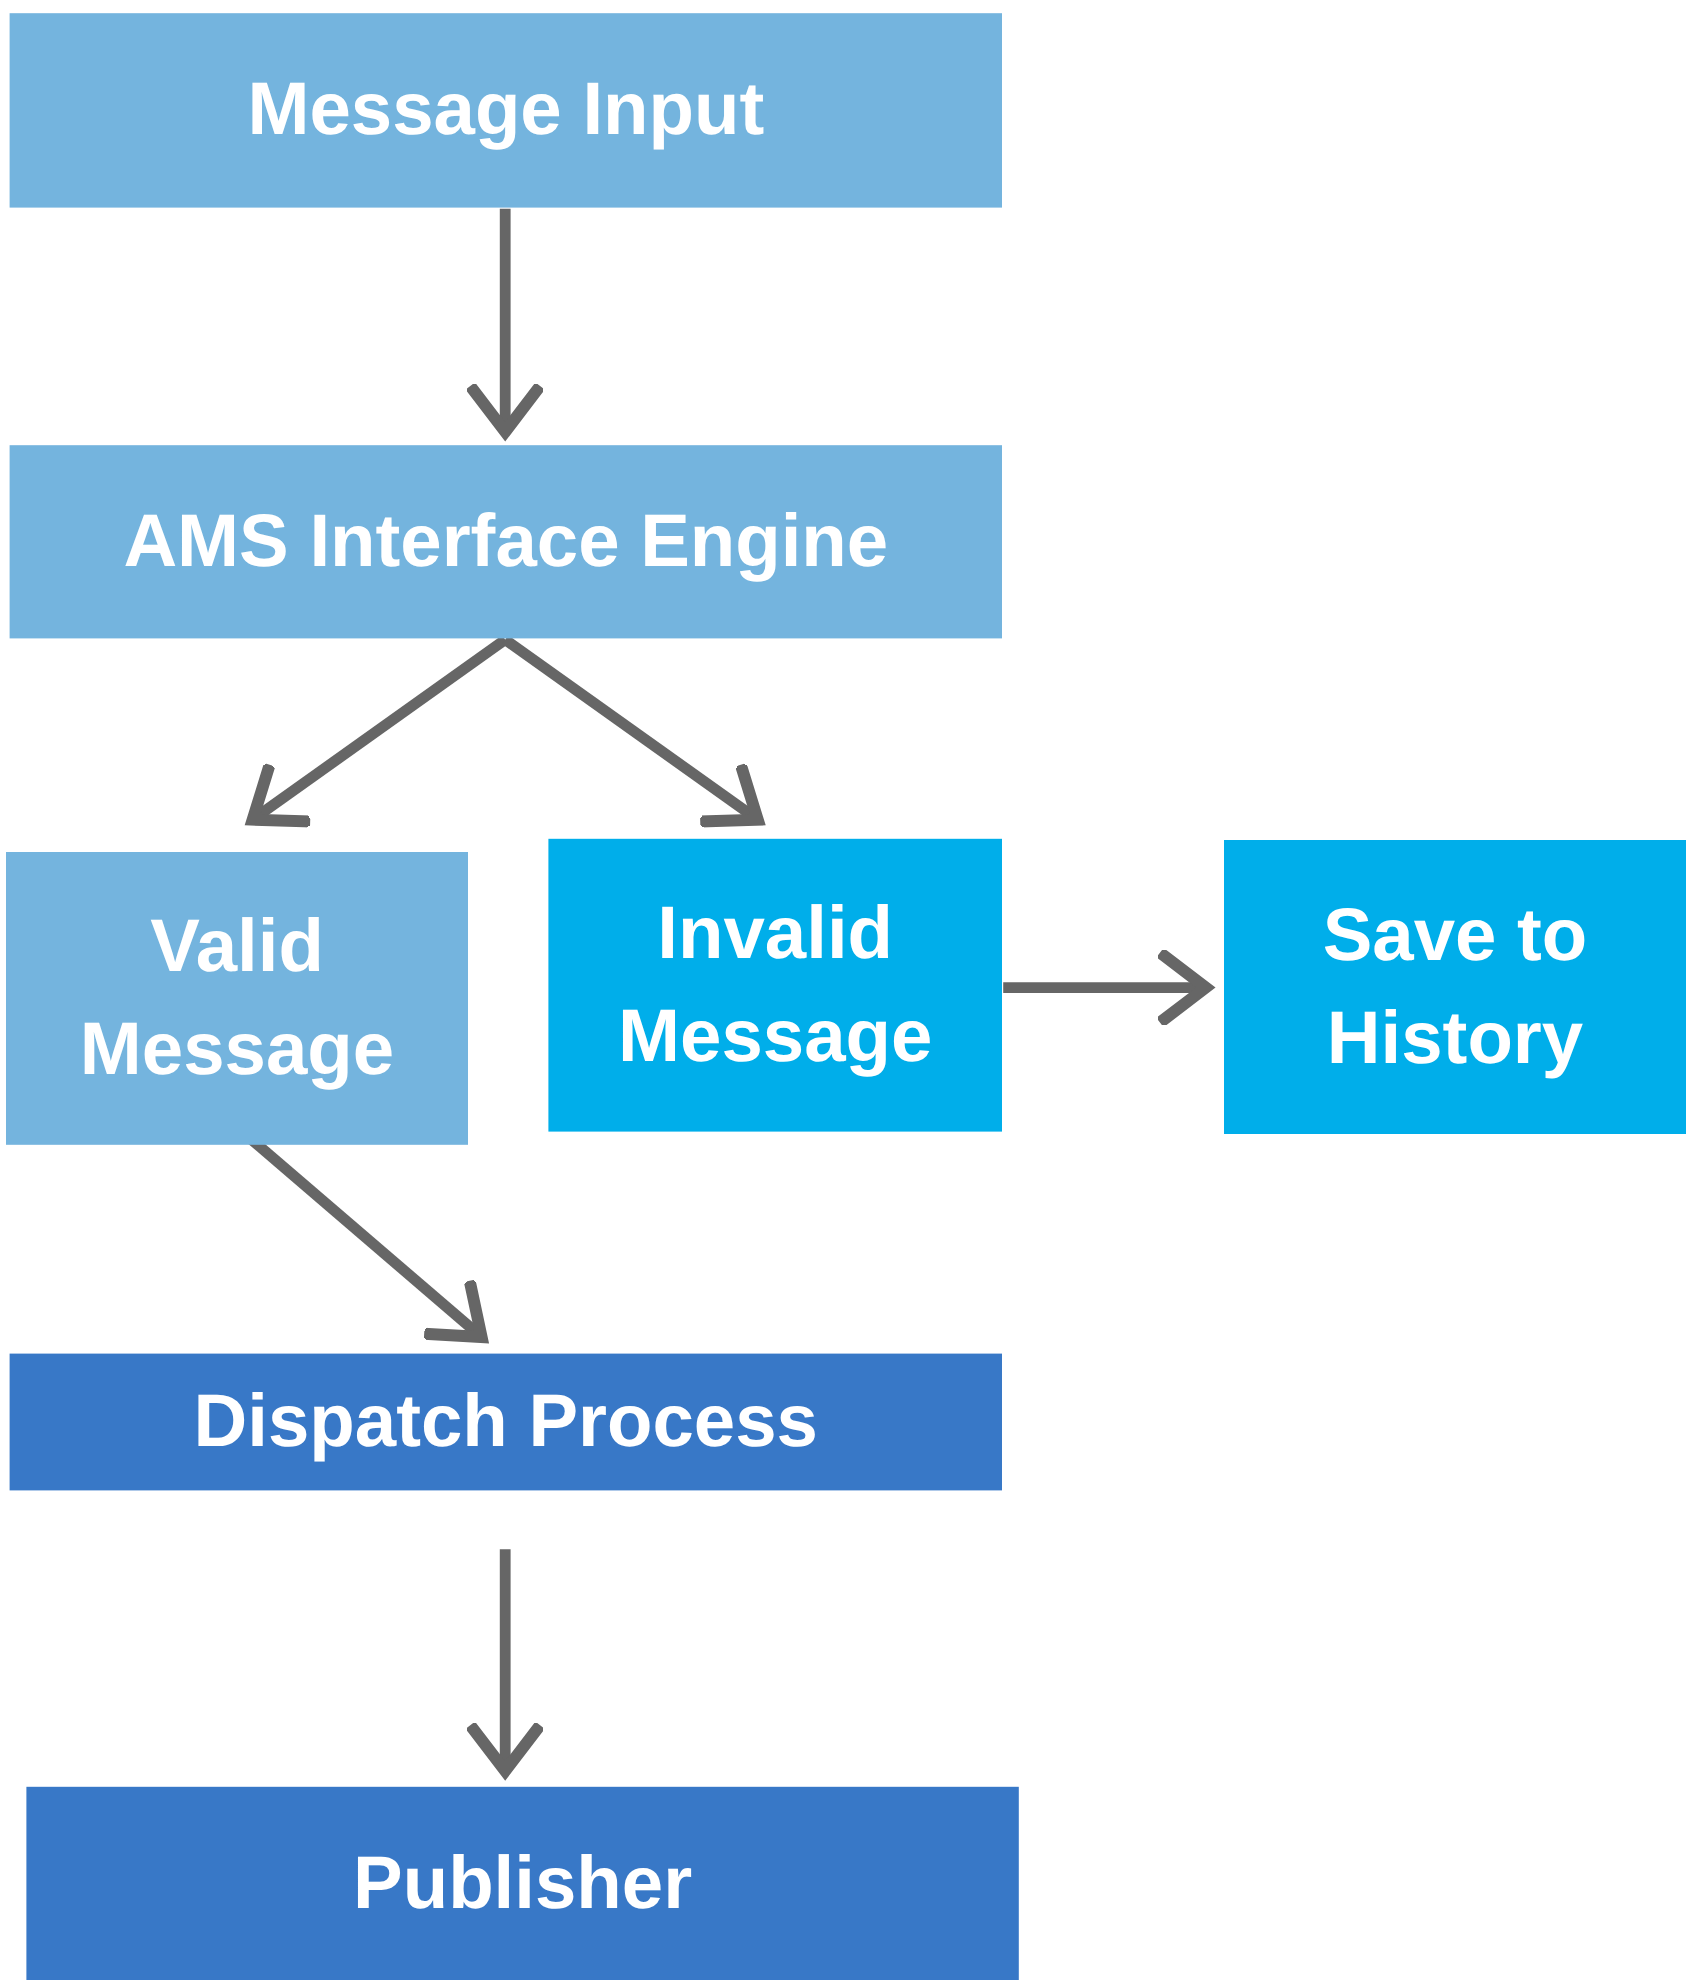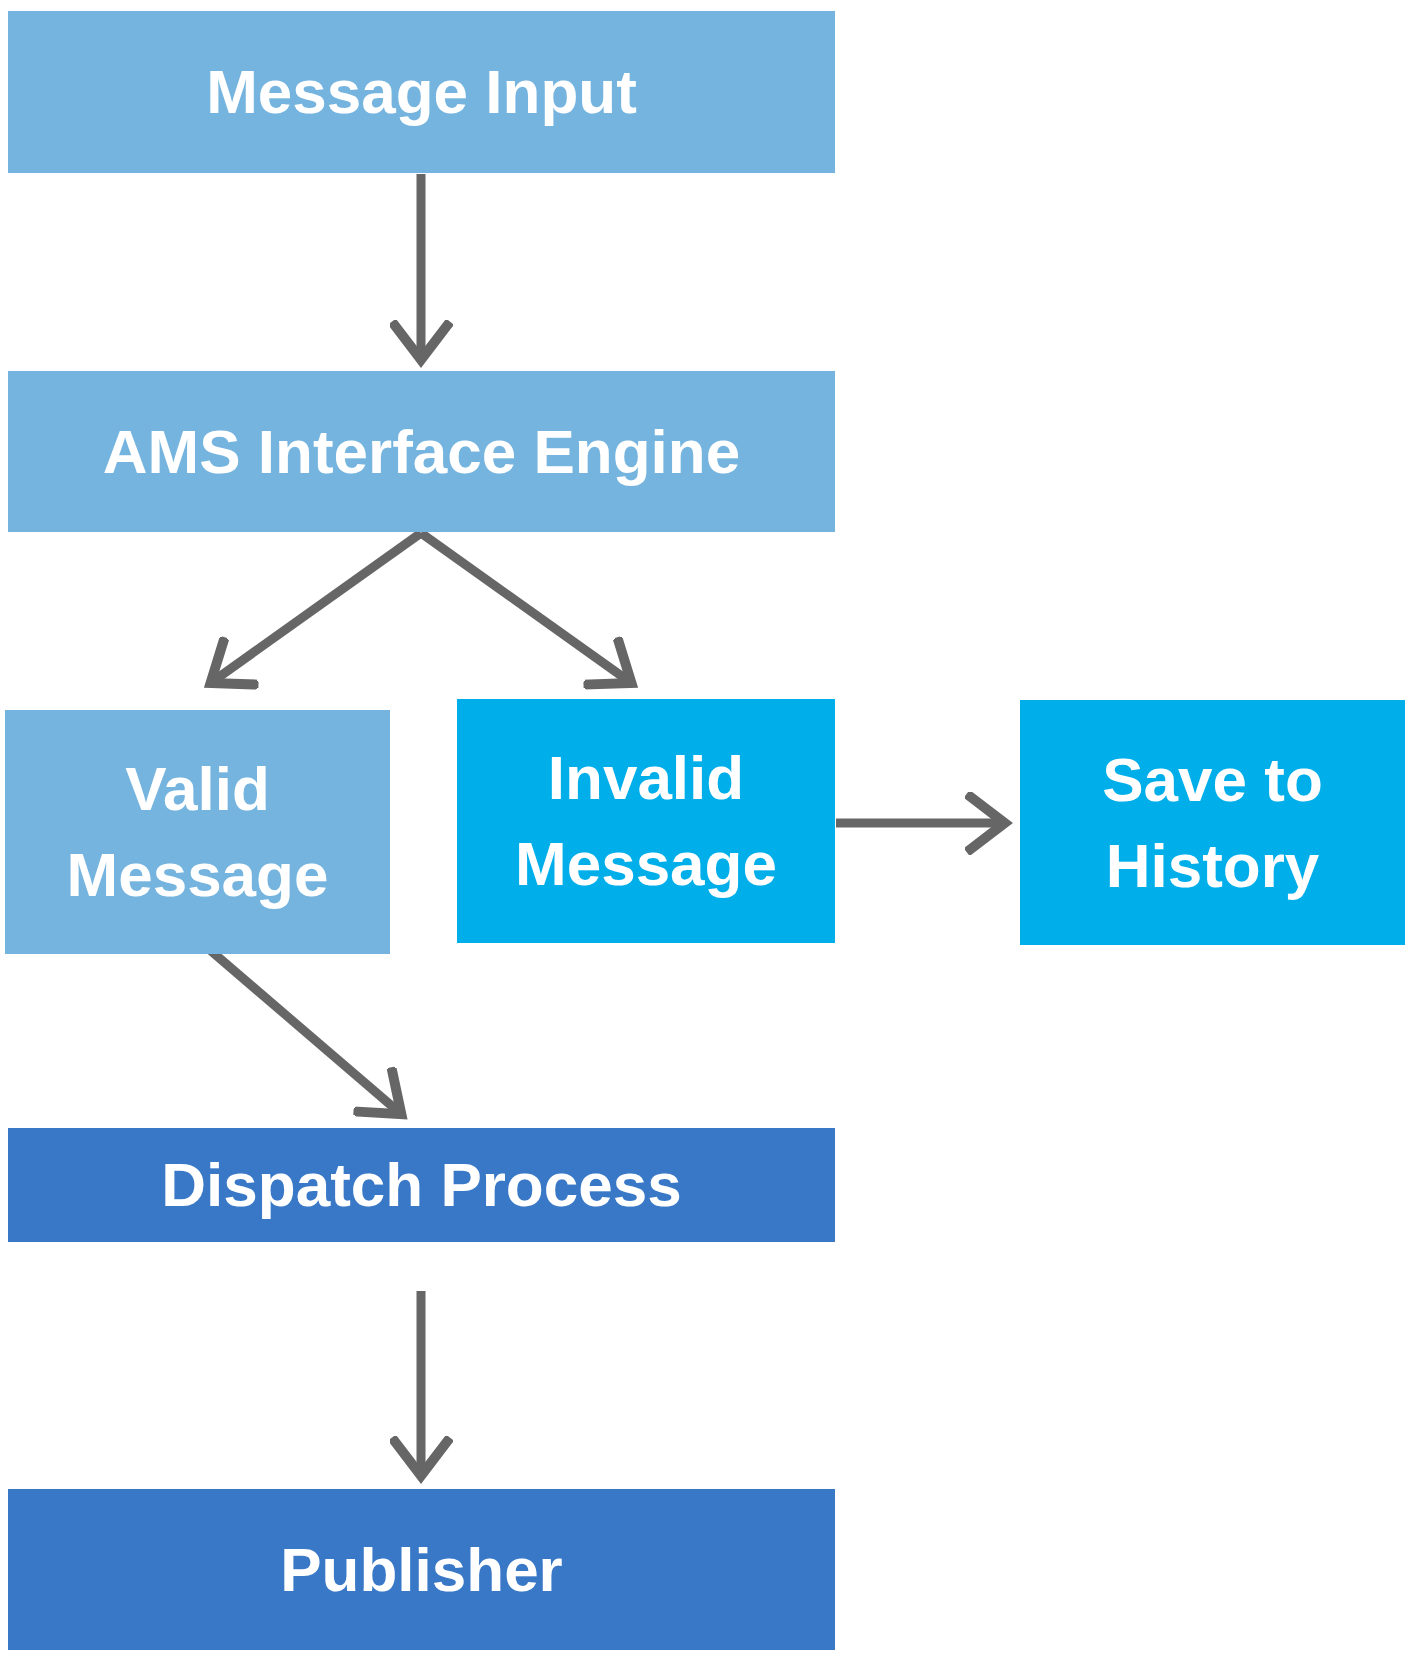--- a/index.html
+++ b/index.html
@@ -36,21 +36,21 @@
     letter-spacing: 0px;
   }
   .node--light { background: var(--light-blue, #74B4DE); }
   .node--cyan  { background: var(--cyan, #00AEEA); }
   .node--dark  { background: var(--dark-blue, #3878C7); }
 
   
   #node-message-input        { left: 8px;    top: 11px;   width: 827px; height: 162px; }
   #node-ams-interface-engine { left: 8px;    top: 371px;  width: 827px; height: 161px; }
   #node-dispatch-process     { left: 8px;    top: 1128px; width: 827px; height: 114px; }
-  #node-publisher            { left: 8px;    top: 1489px; width: 827px; height: 161px; }
+  #node-publisher            { left: 22px;    top: 1489px; width: 827px; height: 161px; }
 
   
   #node-valid-message        { left: 5px;    top: 699px;  width: 385px; height: 244px; padding: 0 30px; box-sizing: border-box; margin-top: 11px; }
   #node-invalid-message      { left: 457px;  top: 699px;  width: 378px; height: 244px; padding: 0 30px; box-sizing: border-box; }
   #node-save-to-history      { left: 1020px; top: 700px;  width: 385px; height: 245px; padding: 0 40px; box-sizing: border-box; align-items: center; }
 </style>
 </head>
 <body>
 
 <div class="canvas">

